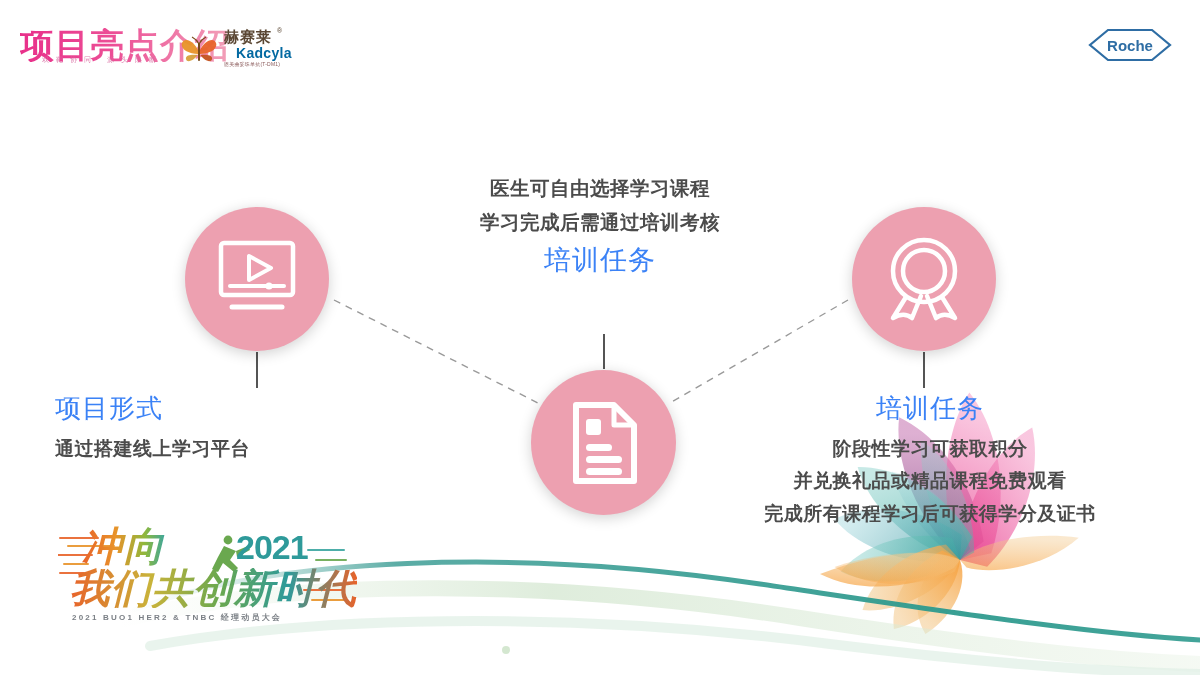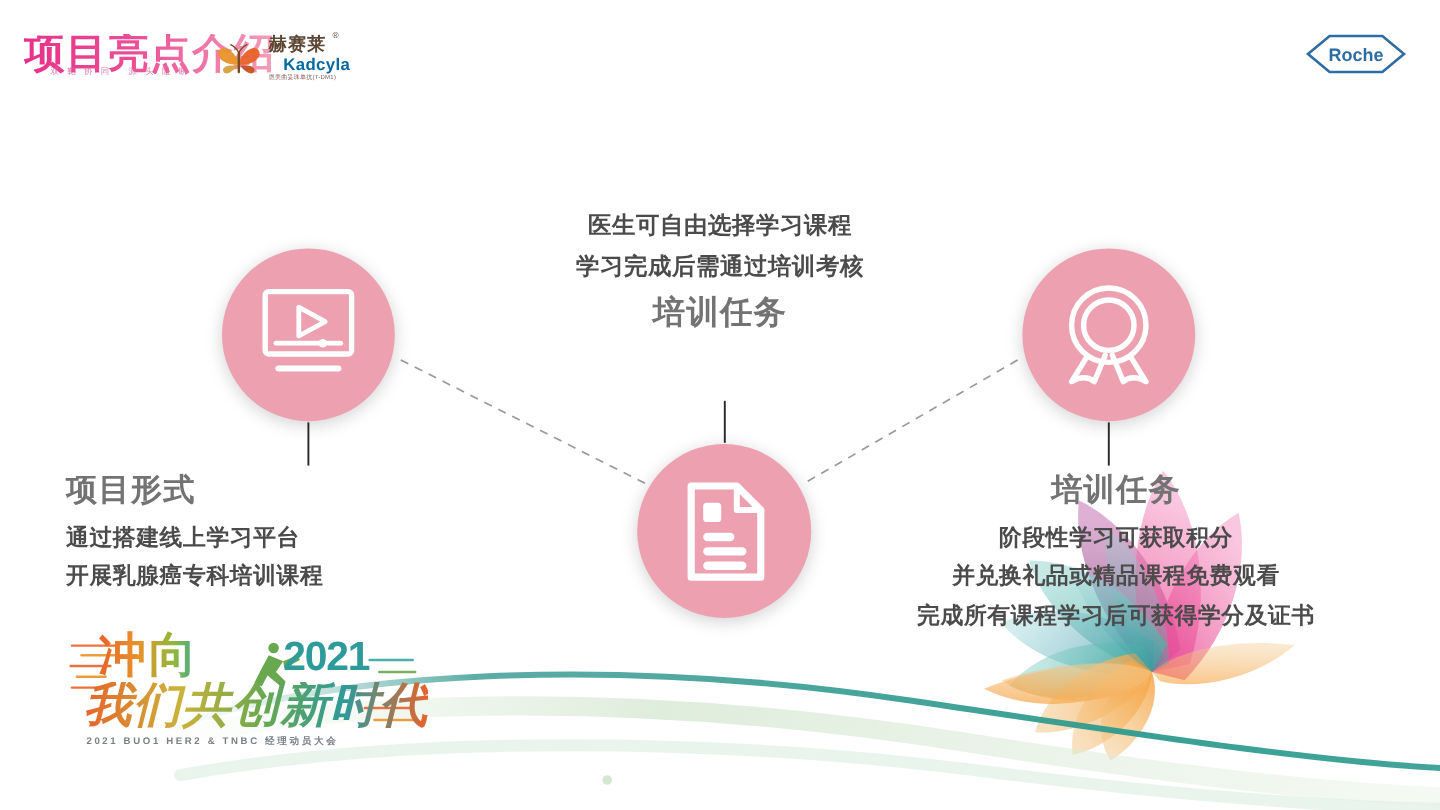--- a/index.html
+++ b/index.html
@@ -43,40 +43,40 @@
   .circle {
     position:absolute; border-radius:50%;
     background:#eda0b0;
     box-shadow:0 3px 14px rgba(0,0,0,0.18);
     display:flex; align-items:center; justify-content:center;
   }
   .c-left   { left:185px; top:207px; width:144px; height:144px; }
   .c-right  { left:852px; top:207px; width:144px; height:144px; }
   .c-center { left:531px; top:370px; width:145px; height:145px; }
   .blk-head {
-    color:#737373; font-weight:bold; font-size:26px; line-height:1.25;
+    color:#3b82f6; font-weight:normal; font-size:26px; line-height:1.25;
     letter-spacing:1px; white-space:nowrap;
   }
   .blk-line {
     color:#4b4b4b; font-weight:bold; font-size:19px; line-height:1.62;
     letter-spacing:.5px; white-space:nowrap;
   }
 
   .center-block { position:absolute; left:370px; top:172px; width:460px; text-align:center; }
   .center-block .blk-line { font-size:19.5px; line-height:1.72; }
   .center-block .blk-head { font-size:27px; margin-top:5px; }
 
   .left-block  { position:absolute; left:55px;  top:392px; width:420px; }
   .right-block { position:absolute; left:705px; top:392px; width:450px; text-align:center; }
   .left-block .blk-line, .right-block .blk-line { font-size:19px; line-height:1.72; }
 
   
   .campaign { position:absolute; left:58px; top:524px; width:290px; height:110px; }
   .camp-l1 { position:absolute; left:24px; top:2px; font-size:40px; font-weight:bold; line-height:1;
-    letter-spacing:2px; 
+    letter-spacing:2px; font-style:italic;
     background:linear-gradient(90deg,#e8632a 0%,#e8932a 40%,#8fb83c 75%,#3aa6a0 100%);
     -webkit-background-clip:text; background-clip:text; color:transparent; white-space:nowrap;}
   .camp-year { position:absolute; left:178px; top:6px; font-size:34px; font-weight:bold; 
     color:#2e9a9a; letter-spacing:-1px; line-height:1;}
   .camp-l2 { position:absolute; left:12px; top:44px; font-size:40px; font-weight:bold; line-height:1;
     letter-spacing:1px; font-style:italic;
     background:linear-gradient(90deg,#e8632a 0%,#c9b33a 28%,#6aa84f 52%,#2e9a9a 76%,#e8632a 100%);
     -webkit-background-clip:text; background-clip:text; color:transparent; white-space:nowrap;}
   .camp-sub { position:absolute; left:14px; top:88px; font-size:8px; color:#7a7f85; letter-spacing:2.2px; white-space:nowrap;font-weight:bold;}
 </style>
@@ -215,21 +215,20 @@
 
   <div class="center-block">
     <div class="blk-line">医生可自由选择学习课程</div>
     <div class="blk-line">学习完成后需通过培训考核</div>
     <div class="blk-head">培训任务</div>
   </div>
 
   <div class="left-block">
     <div class="blk-head">项目形式</div>
     <div class="blk-line" style="margin-top:8px;">通过搭建线上学习平台</div>
-    <div class="blk-line">开展乳腺癌专科培训课程</div>
   </div>
 
   <div class="right-block">
     <div class="blk-head">培训任务</div>
     <div class="blk-line" style="margin-top:8px;">阶段性学习可获取积分</div>
     <div class="blk-line">并兑换礼品或精品课程免费观看</div>
     <div class="blk-line">完成所有课程学习后可获得学分及证书</div>
   </div>
 
   <div class="campaign">

